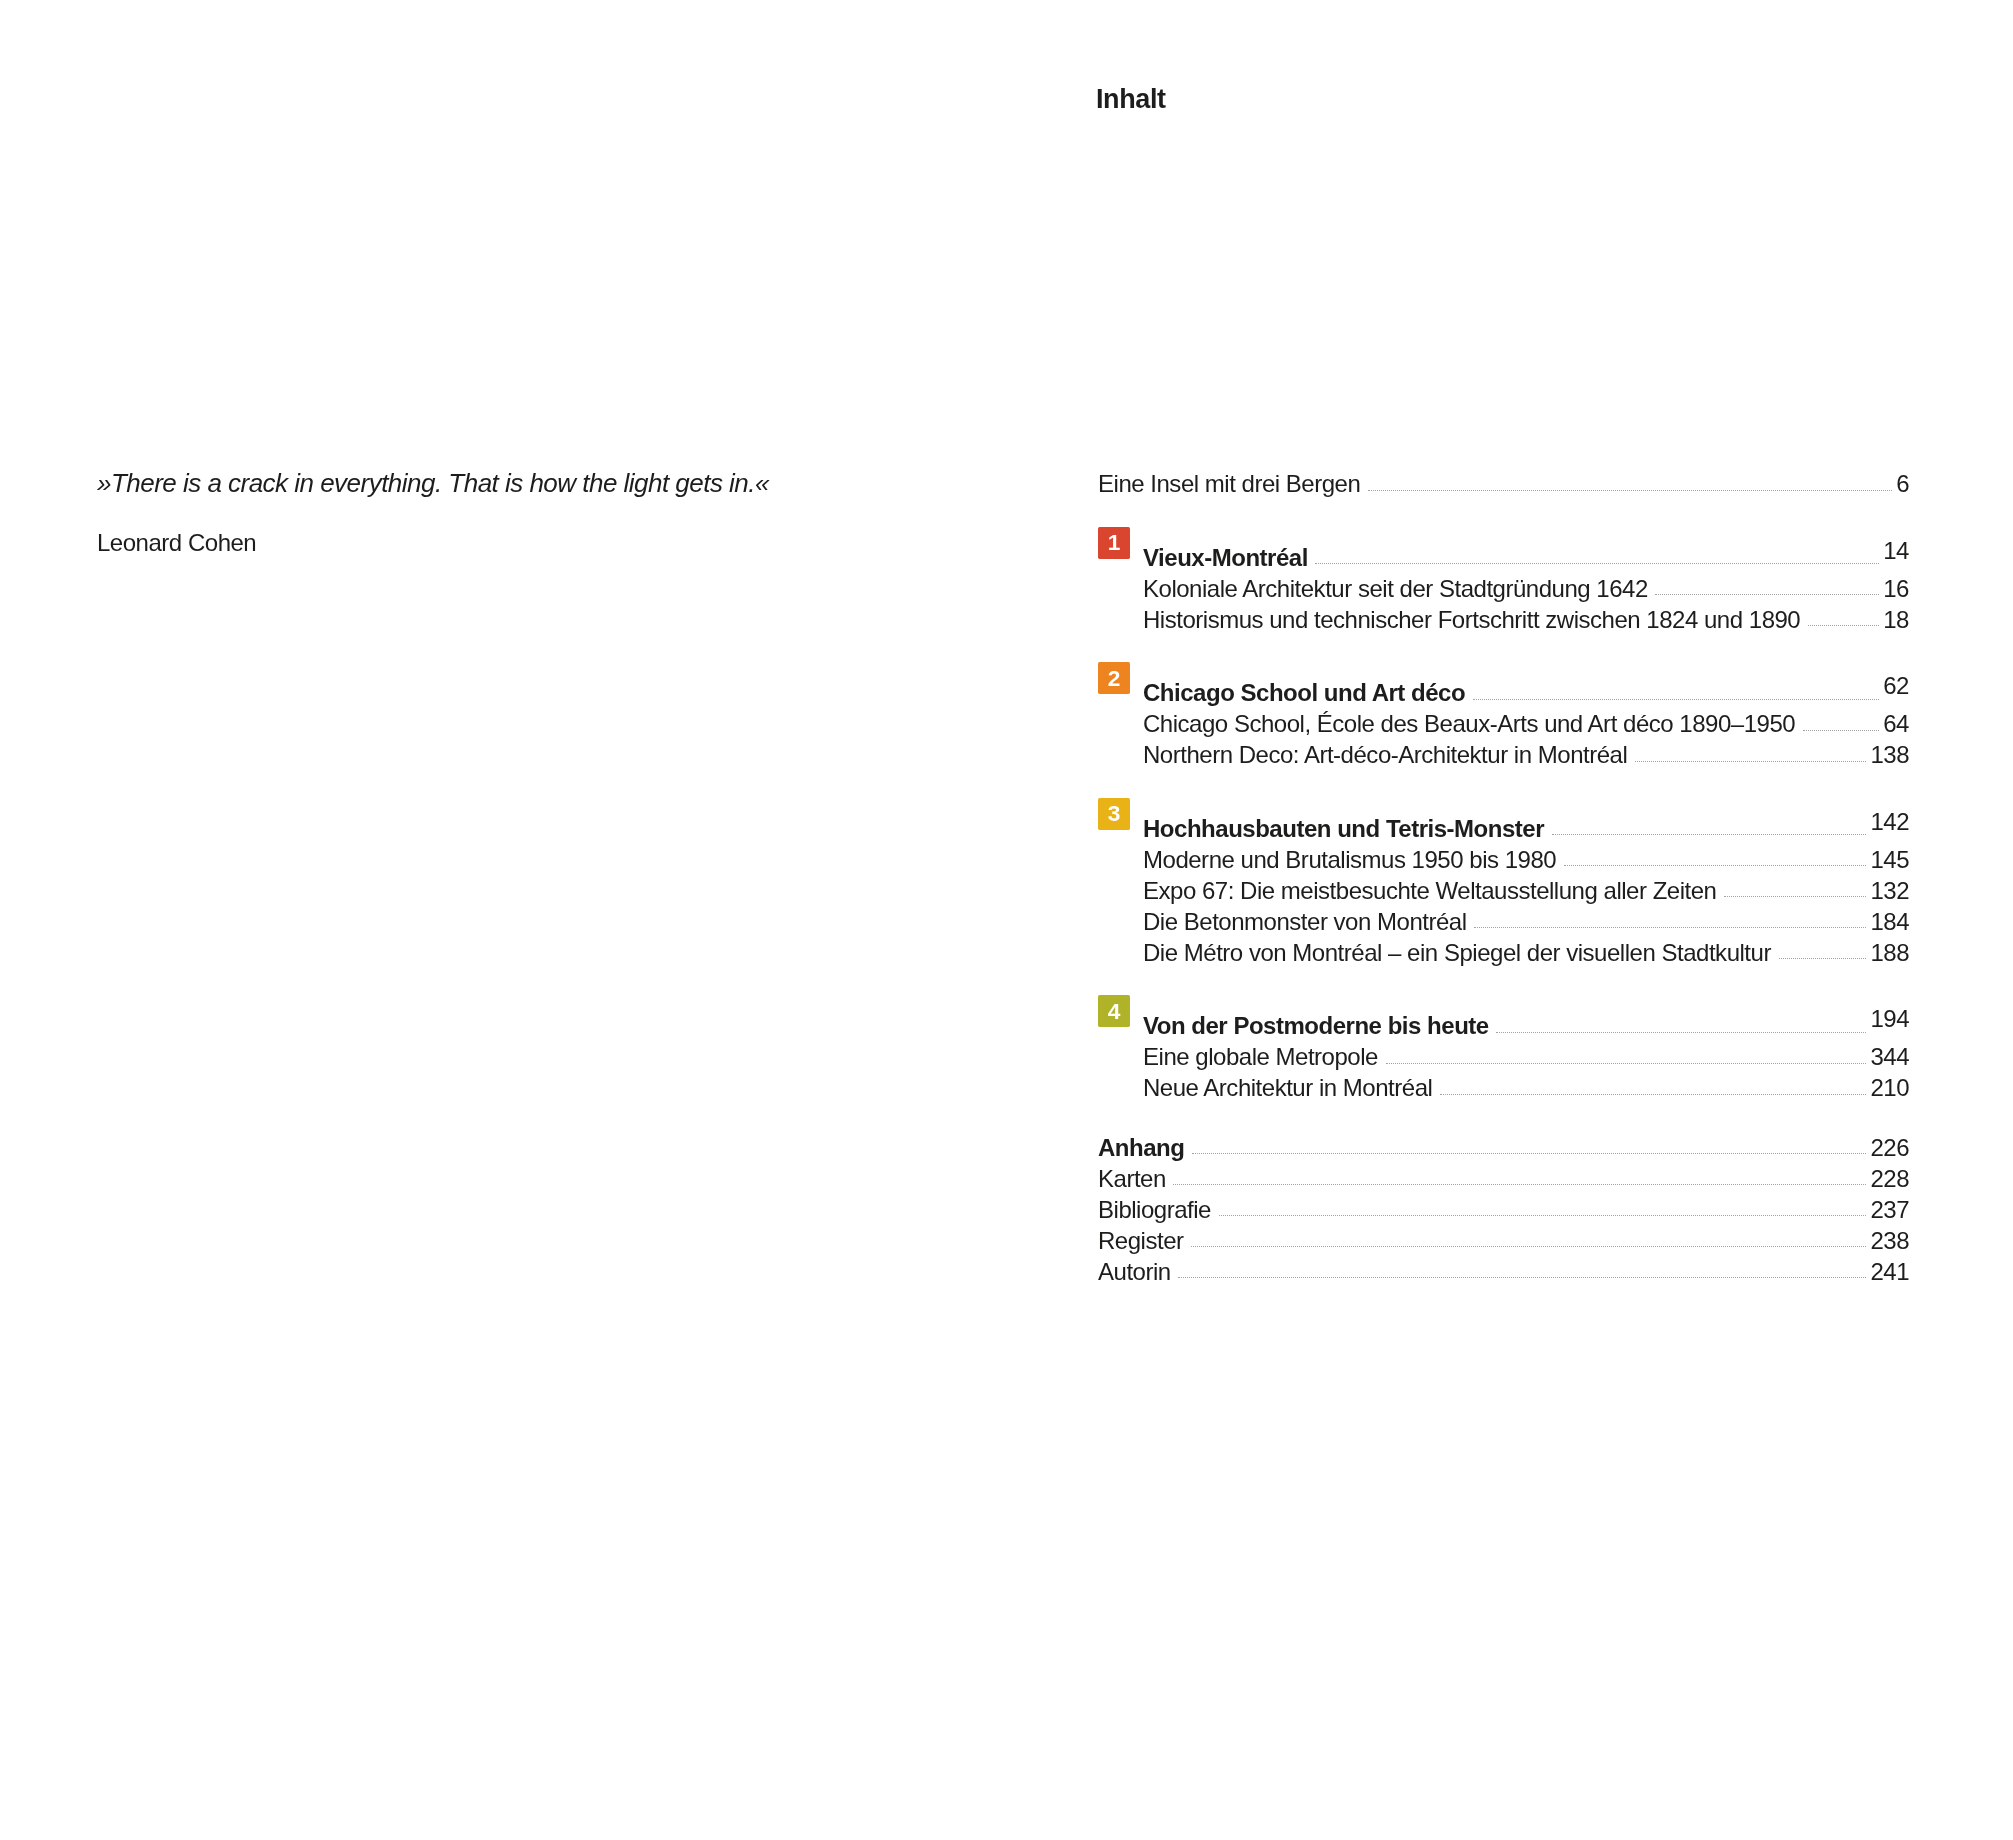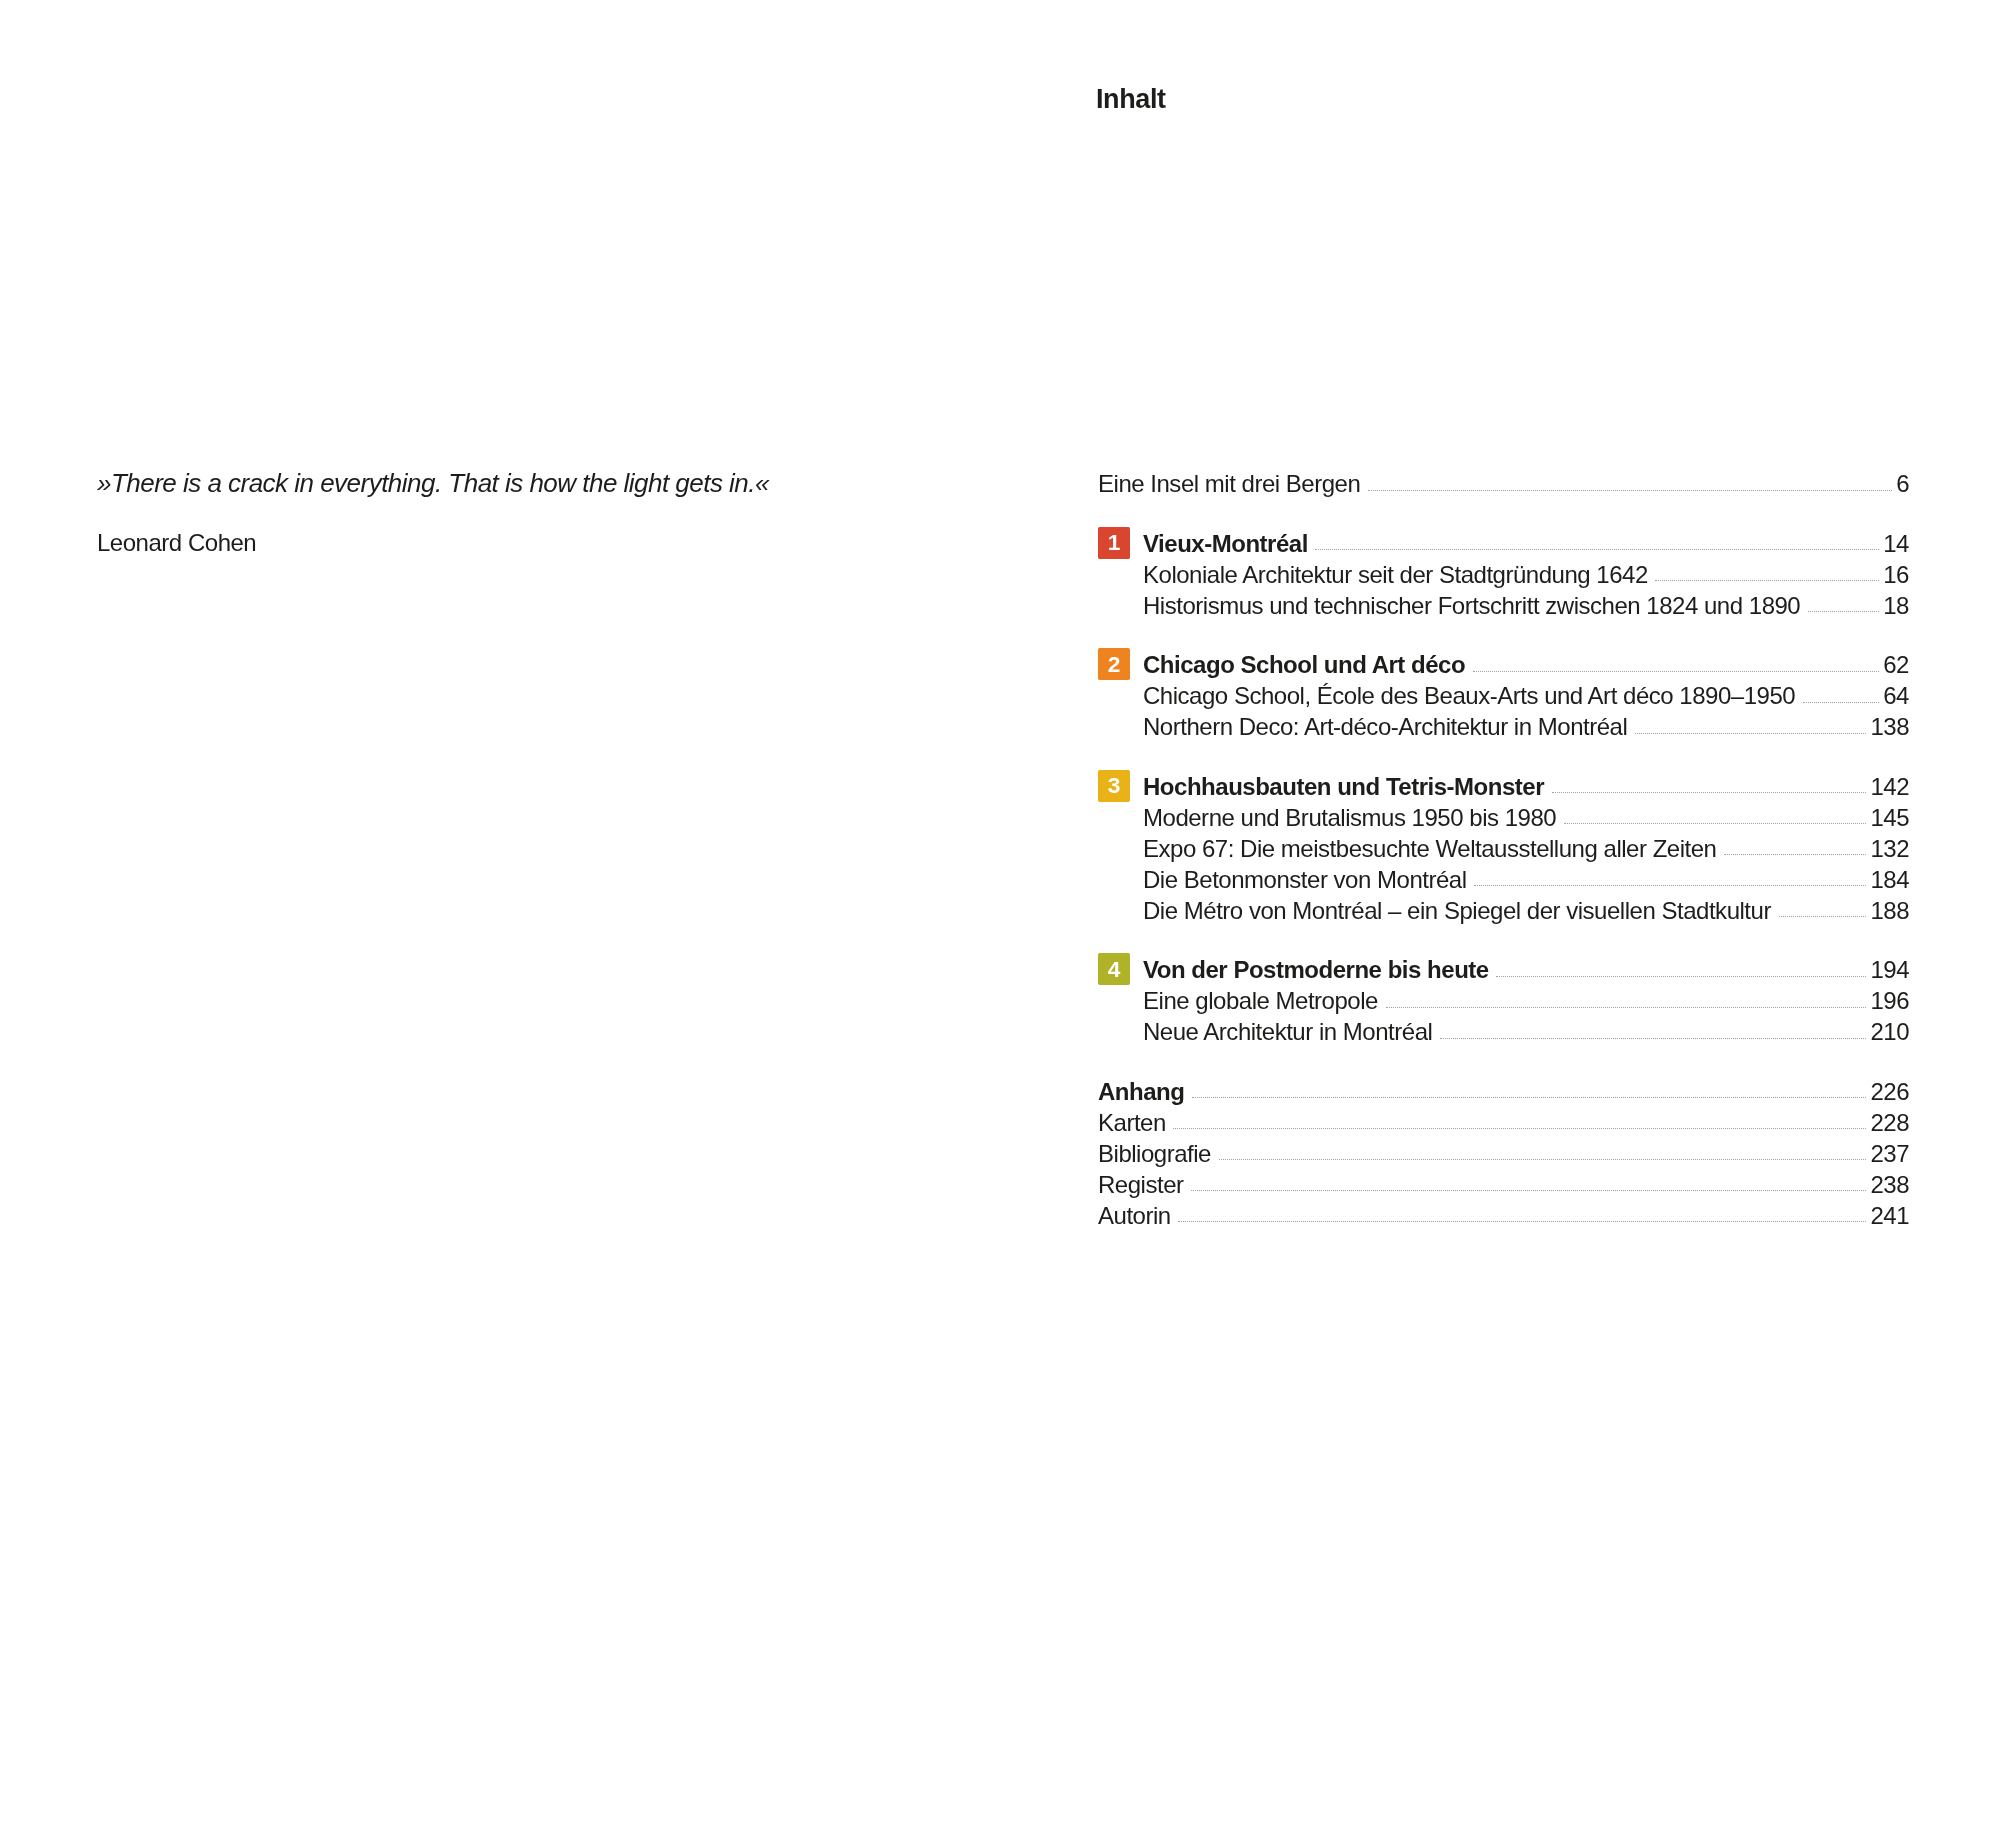--- a/index.html
+++ b/index.html
@@ -74,21 +74,21 @@
     margin: 0 4.2px 8.4px 7.6px;
     border-bottom: 1.7px dotted #a2a2a2;
     min-width: 10px;
   }
   .toc-row .pg {
     white-space: nowrap;
     font-weight: 400;
   }
 
   .chapter-row { padding-left: 45px; }
-  .chapter-row .lbl { font-weight: 700; }
+  .chapter-row .lbl { font-weight: 700; margin-top: 14px; }
   .sub-row { padding-left: 45px; }
   .bold-row .lbl { font-weight: 700; }
 
   .badge {
     position: absolute;
     left: 0;
     top: -0.8px;
     width: 32px;
     height: 32px;
     border-radius: 1.7px;
@@ -188,21 +188,21 @@
   <div class="toc-group">
     <div class="toc-row chapter-row">
       <span class="badge" style="background: rgb(176, 179, 39);">4</span>
       <span class="lbl">Von der Postmoderne bis heute</span>
       <span class="leader"></span>
       <span class="pg">194</span>
     </div>
     <div class="toc-row sub-row">
       <span class="lbl">Eine globale Metropole</span>
       <span class="leader"></span>
-      <span class="pg">196</span>
+      <span class="pg">344</span>
     </div>
     <div class="toc-row sub-row">
       <span class="lbl">Neue Architektur in Montréal</span>
       <span class="leader"></span>
       <span class="pg">210</span>
     </div>
   </div>
 
   <div class="toc-group">
     <div class="toc-row bold-row">

